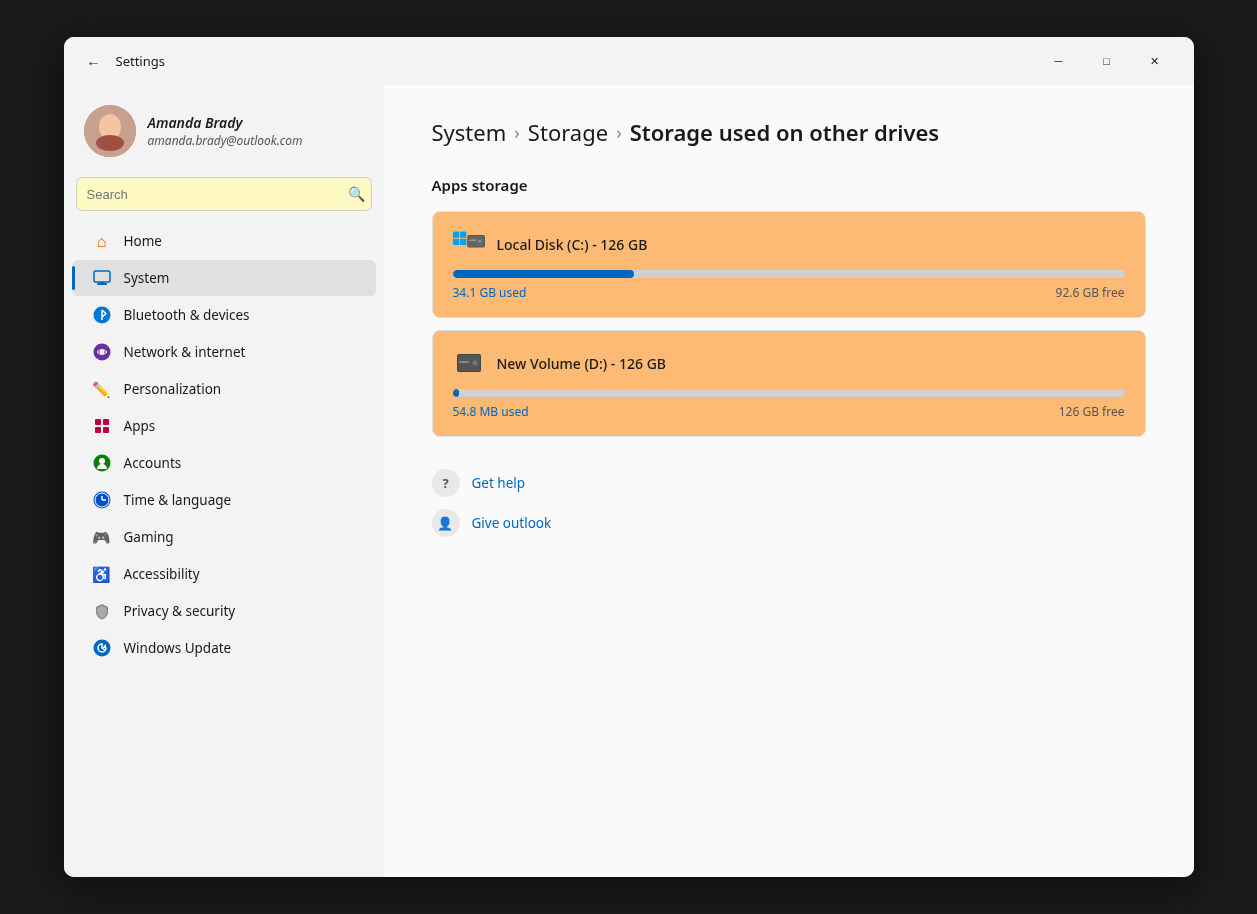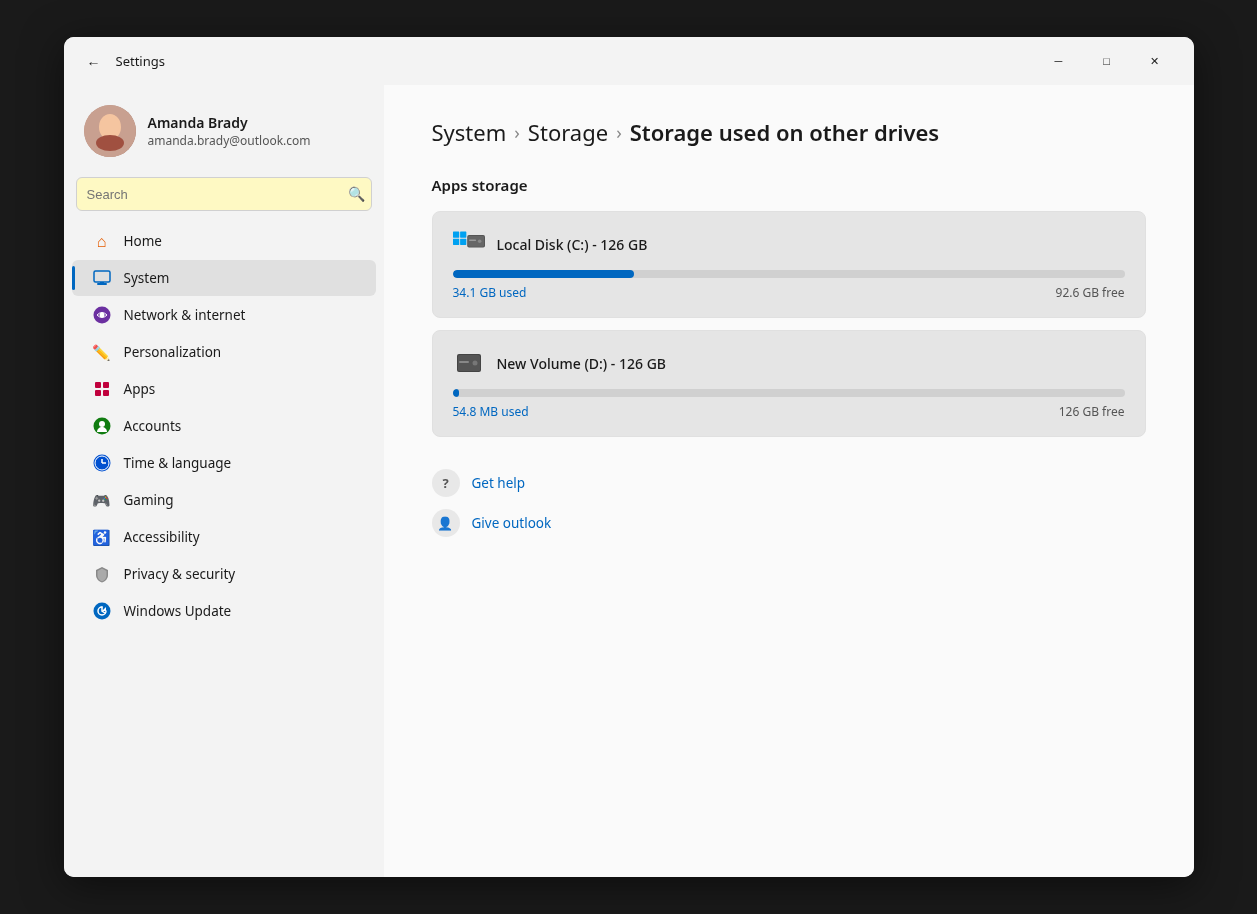--- a/index.html
+++ b/index.html
@@ -98,21 +98,21 @@
     .avatar-img {
       width: 100%;
       height: 100%;
       background: linear-gradient(135deg, #c8a090 0%, #a07060 100%);
       display: flex;
       align-items: center;
       justify-content: center;
       color: white;
       font-size: 22px;
     }
-    .user-info { display: flex; flex-direction: column; }
+    .user-info { display: flex; flex-direction: column; font-style: italic; }
     .user-name { font-size: 14px; font-weight: 600; color: #1a1a1a; }
     .user-email { font-size: 12px; color: #555; }
     .search-box {
       margin: 4px 12px 12px;
       position: relative;
     }
     .search-input {
       width: 100%;
       height: 34px;
       border: 1px solid #d0d0d0;
@@ -189,21 +189,21 @@
       font-size: 18px;
       color: #888;
     }
     .section-title {
       font-size: 15px;
       font-weight: 600;
       color: #1a1a1a;
       margin-bottom: 16px;
     }
     .storage-item {
-      background: #e5e5e5;
+      background: #fdba74;
       border-radius: 8px;
       padding: 16px 20px;
       margin-bottom: 12px;
       border: 1px solid #e0e0e0;
     }
     .storage-header {
       display: flex;
       align-items: center;
       gap: 12px;
       margin-bottom: 10px;
@@ -318,20 +318,29 @@
           <span class="nav-icon" style="color:#0067c0;">
             <svg width="18" height="18" viewBox="0 0 18 18">
                 <rect x="1" y="2" width="16" height="11" rx="1.5" fill="none" stroke="#0067c0" stroke-width="1.5"></rect>
                 <rect x="4" y="14" width="10" height="2" rx="1" fill="#0067c0"></rect>
                 <rect x="7" y="13" width="4" height="2" fill="#0067c0"></rect>
               </svg>
           </span>
           <span>System</span>
         </div>
         <div class="nav-item">
+          <span class="nav-icon icon-bluetooth">
+            <svg width="18" height="18" viewBox="0 0 18 18" fill="none">
+                <circle cx="9" cy="9" r="8.5" fill="#0078d4"></circle>
+                <path d="M9 4v10M9 4l4 3.5L9 11M9 11l4-3.5" stroke="white" stroke-width="1.5" stroke-linejoin="round"></path>
+              </svg>
+          </span>
+          <span>Bluetooth &amp; devices</span>
+        </div>
+        <div class="nav-item">
           <span class="nav-icon">
             <svg width="18" height="18" viewBox="0 0 18 18">
                 <circle cx="9" cy="9" r="8.5" fill="#6b2fa0"></circle>
                 <path d="M4 9 Q9 4 14 9 Q9 14 4 9Z" stroke="white" stroke-width="1" fill="none"></path>
                 <circle cx="9" cy="9" r="2.5" fill="white"></circle>
               </svg>
           </span>
           <span>Network &amp; internet</span>
         </div>
         <div class="nav-item">

